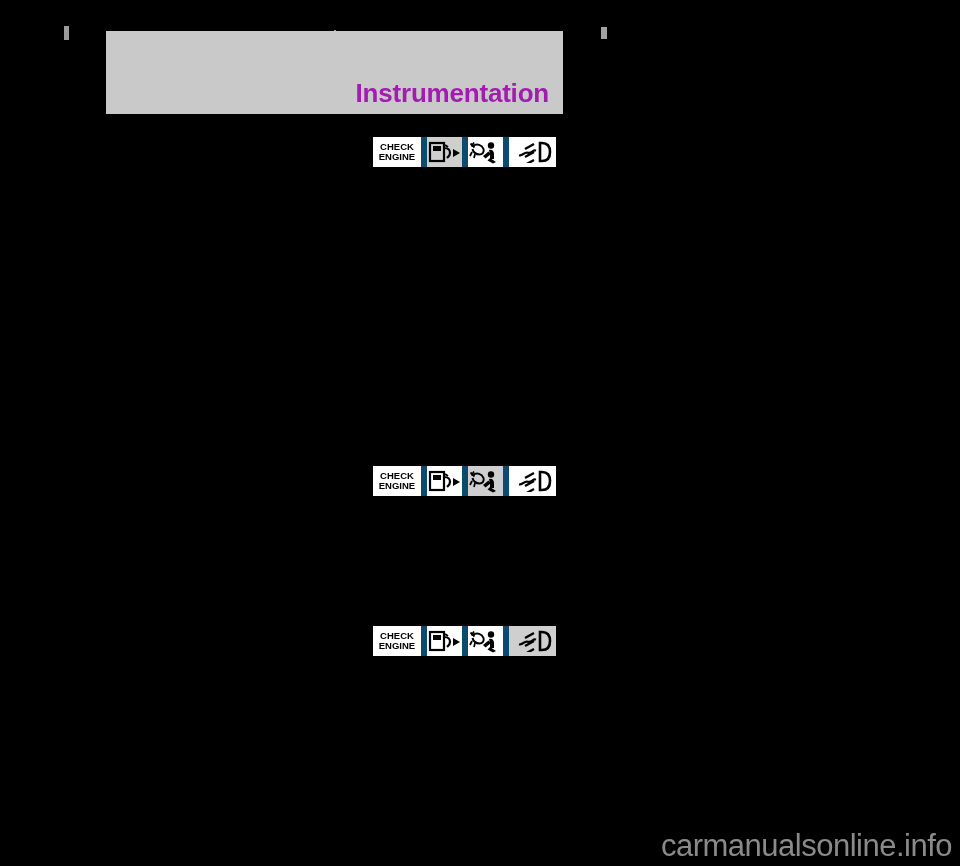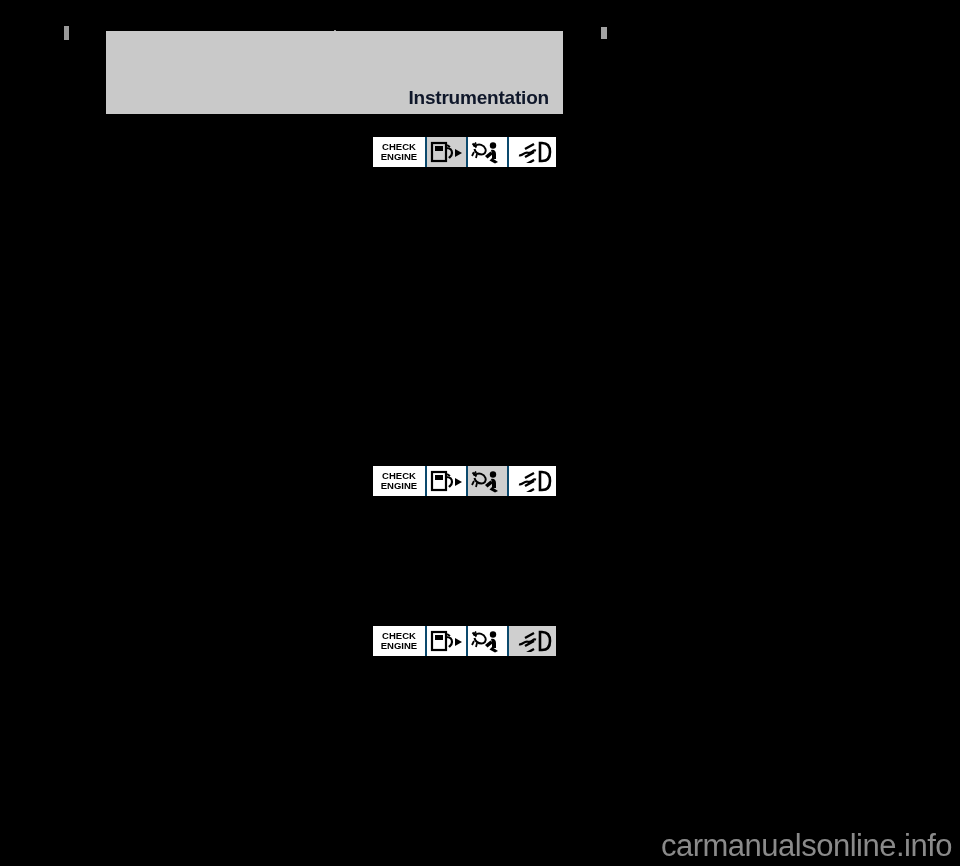--- a/index.html
+++ b/index.html
@@ -40,23 +40,23 @@
     left: 106px;
     top: 31px;
     width: 457px;
     height: 83px;
     background: #c9c9c9;
   }
   #header-title {
     position: absolute;
     right: 14px;
     bottom: 5px;
-    font-size: 19px;
+    font-size: 26px;
     font-weight: bold;
-    color: #0f172a;
+    color: #a21caf;
     letter-spacing: -0.2px;
     font-family: "Liberation Sans", sans-serif;
     white-space: nowrap;
   }
 
   
   .cluster {
     position: absolute;
     height: 40px;
     display: flex;
@@ -78,21 +78,21 @@
   .cell-row {
     display: flex;
     align-items: stretch;
     height: 34px;
     border: 2px solid #000;
     background: #000;
     box-sizing: border-box;
   }
   .cell {
     background: #ffffff;
-    border-right: 2px solid #0c4a6e;
+    border-right: 6px solid #0c4a6e;
     box-sizing: border-box;
     display: flex;
     align-items: center;
     justify-content: center;
     position: relative;
   }
   .cell:last-child { border-right: none; }
   .cell.lit { background: #cfcfcf; }
 
   .cell-check  { width: 54px; }

